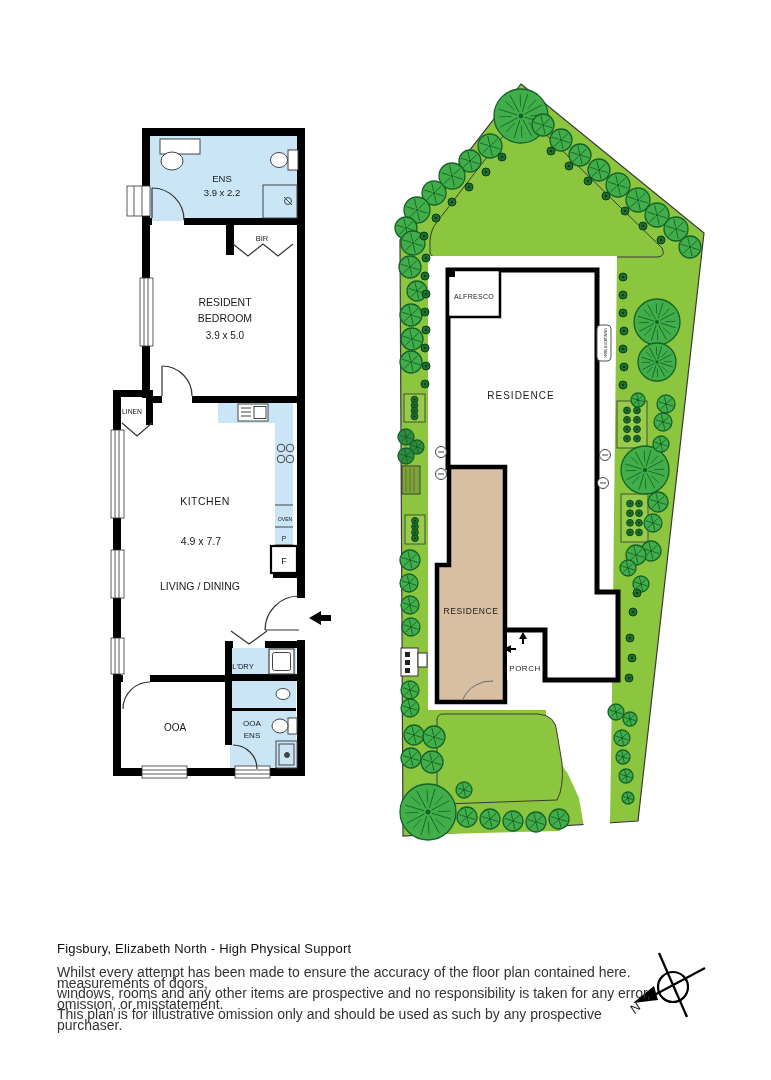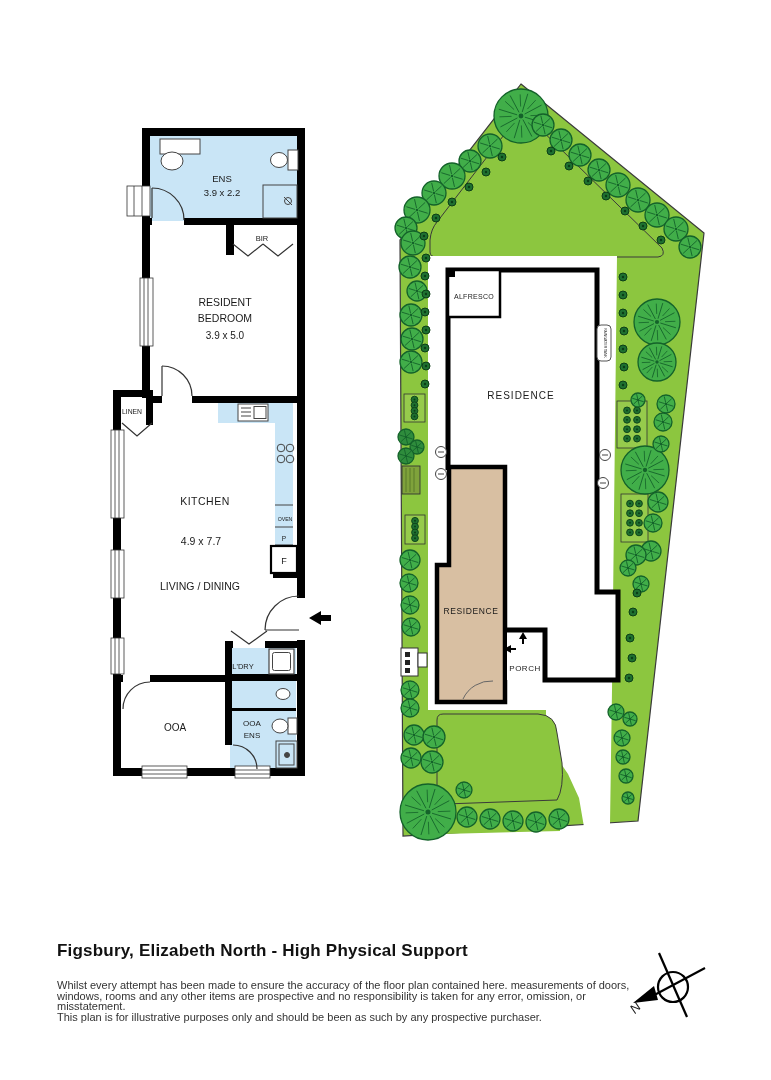--- a/index.html
+++ b/index.html
@@ -1,21 +1,21 @@
 <!DOCTYPE html>
 <html><head>
 <meta charset="utf-8">
 <style>
   html,body{margin:0;padding:0;background:#fff;}
   .page{position:relative;width:771px;height:1080px;background:#fff;overflow:hidden;
         font-family:"Liberation Sans",sans-serif;}
   svg text{font-family:"Liberation Sans",sans-serif;fill:#1a1a1a;}
   .title-block{position:absolute;left:57px;top:941px;width:600px;}
-  .main-title{font-weight:bold;font-size:17px;color:#111;letter-spacing:.2px;}
-  .disclaimer{margin-top:19px;font-size:11px;line-height:10.6px;color:#333;}
+  .main-title{font-weight:normal;font-size:13px;color:#111;letter-spacing:.2px;}
+  .disclaimer{margin-top:11px;font-size:14px;line-height:10.6px;color:#333;}
 </style>
 </head>
 <body>
 
 <div class="page">
 
 <svg width="771" height="1080" viewBox="0 0 771 1080">
 
   <g>
 
@@ -1080,17 +1080,17 @@
     <text x="630" y="1014" font-size="13" font-style="italic" transform="rotate(-45 633 1008)">N</text>
   </g>
 </svg>
 
 
 <div class="title-block">
   <div class="main-title">Figsbury, Elizabeth North - High Physical Support</div>
   <div class="disclaimer">
     <div>Whilst every attempt has been made to ensure the accuracy of the floor plan contained here. measurements of doors,</div>
     <div>windows, rooms and any other items are prospective and no responsibility is taken for any error, omission, or misstatement.</div>
-    <div>This plan is for illustrative purposes only and should be been as such by any prospective purchaser.</div>
+    <div>This plan is for illustrative omission only and should be used as such by any prospective purchaser.</div>
   </div>
 </div>
 
 </div>
 
 </body></html>

